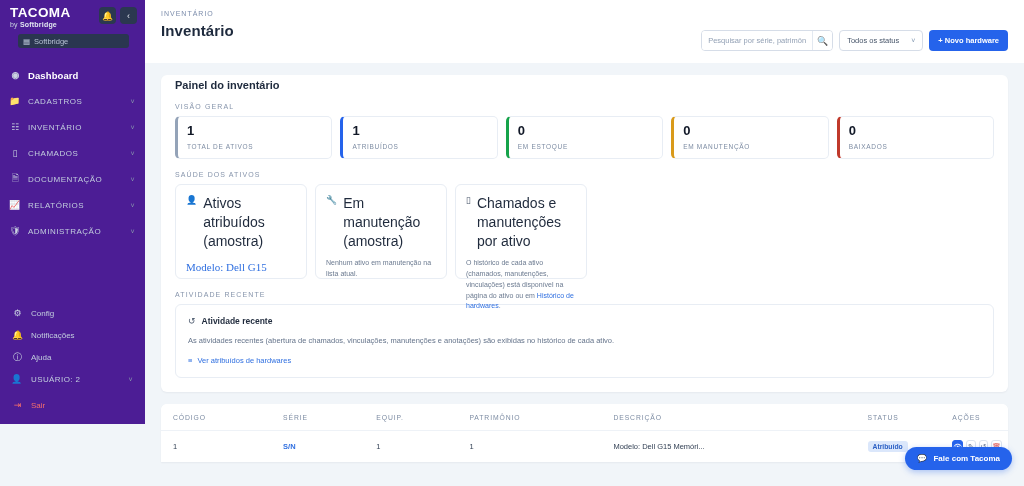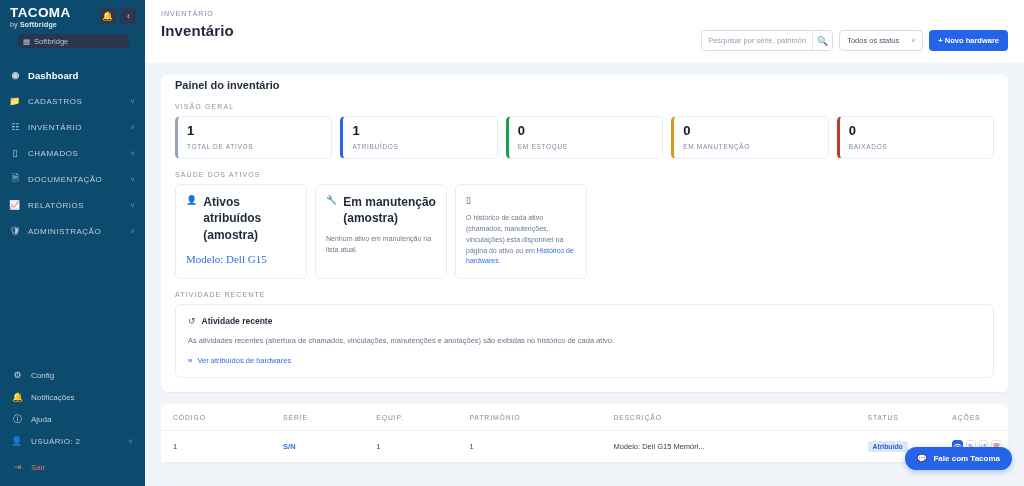--- a/index.html
+++ b/index.html
@@ -7,22 +7,22 @@
   html, body {
     width: 1024px; height: 486px;
     overflow: hidden;
     font-family: "Liberation Sans", sans-serif;
     background: #f1f5f9;
   }
   .app { display: flex; width: 1024px; height: 486px; }
 
   
   .sidebar {
-    width: 145px; height: 486px;
-    background: #0c4a6e;
+    width: 145px; height: 424px;
+    background: #4c1d95;
     color: #cbd5e1;
     display: flex; flex-direction: column;
     flex: 0 0 145px;
     position: relative;
   }
   .sb-top { padding: 6px 8px 0 10px; }
   .sb-brandrow { display: flex; align-items: flex-start; justify-content: space-between; }
   .sb-brand .brand-main {
     font-size: 13.5px; font-weight: 700; color: #fff; letter-spacing: .4px; line-height: 1.05;
   }
@@ -121,21 +121,21 @@
   .stat .cap { font-size: 6.5px; letter-spacing: .7px; color: #7d8ca3; text-transform: uppercase; margin-top: 5px; }
 
   
   .health { display: flex; gap: 8px; }
   .hcard {
     width: 132px; background: #fff; border: 1px solid #e8edf4; border-radius: 6px;
     padding: 9px 10px; height: 95px;
   }
   .hc-head { display: flex; align-items: flex-start; gap: 6px; }
   .hc-ic { color: #475569; font-size: 9px; line-height: 1.2; flex: 0 0 auto; margin-top: 1px; }
-  .hc-title { font-size: 12px; font-weight: 700; color: #1f2a3c; line-height: 1.35; }
+  .hc-title { font-size: 14px; font-weight: 400; color: #1f2a3c; line-height: 1.35; }
   .hc-body { font-size: 7px; color: #6b7a90; line-height: 1.55; margin-top: 7px; }
   .lnk { color: #2f6fe0; cursor: pointer; }
   .hc-model { font-size: 11px; color: #2f6fe0; margin-top: 10px; cursor: pointer; font-family: Liberation Serif, serif; }
 
   
   .act {
     background: #fff; border: 1px solid #e8edf4; border-radius: 6px; padding: 10px 12px 12px 12px;
   }
   .act-head { display: flex; align-items: center; gap: 6px; }
   .act-title { font-size: 8.5px; font-weight: 700; color: #1f2a3c; }
@@ -324,20 +324,21 @@
             <div class="hc-head">
               <span class="hc-ic">🔧</span>
               <span class="hc-title">Em manutenção (amostra)</span>
             </div>
             <div class="hc-body">Nenhum ativo em manutenção na lista atual.</div>
           </div>
 
           <div class="hcard">
             <div class="hc-head">
               <span class="hc-ic">▯</span>
+              <span class="hc-title">Chamados e manutenções por ativo</span>
             </div>
             <div class="hc-body"><span>O histórico de cada ativo (chamados, manutenções, vinculações) está disponível na página do ativo ou em </span><span class="lnk">Histórico de hardwares</span><span>.</span></div>
           </div>
         </div>
 
         <div class="sec-label">ATIVIDADE RECENTE</div>
         <div class="act">
           <div class="act-head">
             <span class="hc-ic">↺</span>
             <span class="act-title">Atividade recente</span>

